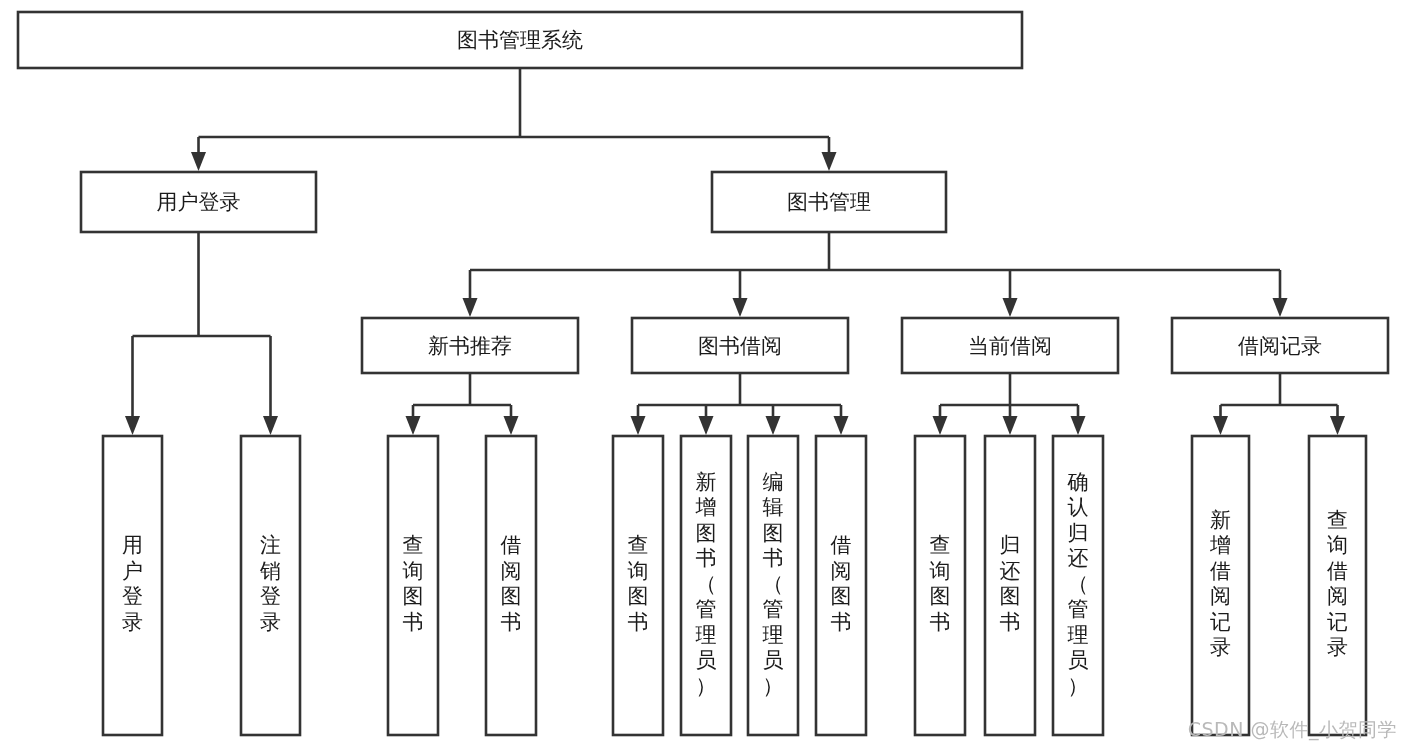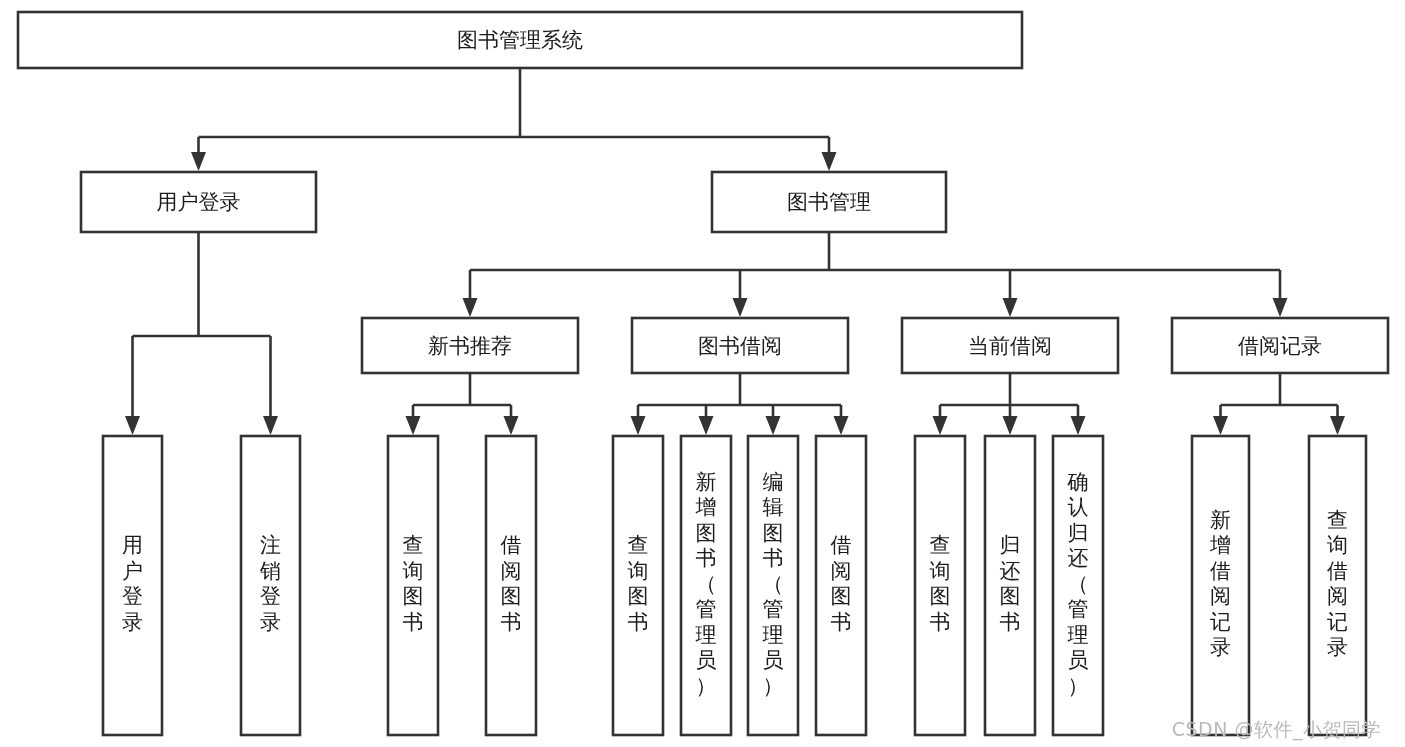--- a/index.html
+++ b/index.html
@@ -50,21 +50,21 @@
     dominant-baseline: middle;
   }
   .node-label-v {
     font-family: "DejaVu Sans", "Liberation Sans", sans-serif;
     font-size: 21px;
     fill: #1b1b1b;
     text-anchor: middle;
   }
   .watermark {
     position: absolute;
-    right: 24px;
+    right: 8px;
     bottom: 4px;
     font-family: "DejaVu Sans", "Liberation Sans", sans-serif;
     font-size: 19px;
     color: #b9b9b9;
     letter-spacing: 0.5px;
     white-space: nowrap;
     user-select: none;
   }
 </style>
 </head>

